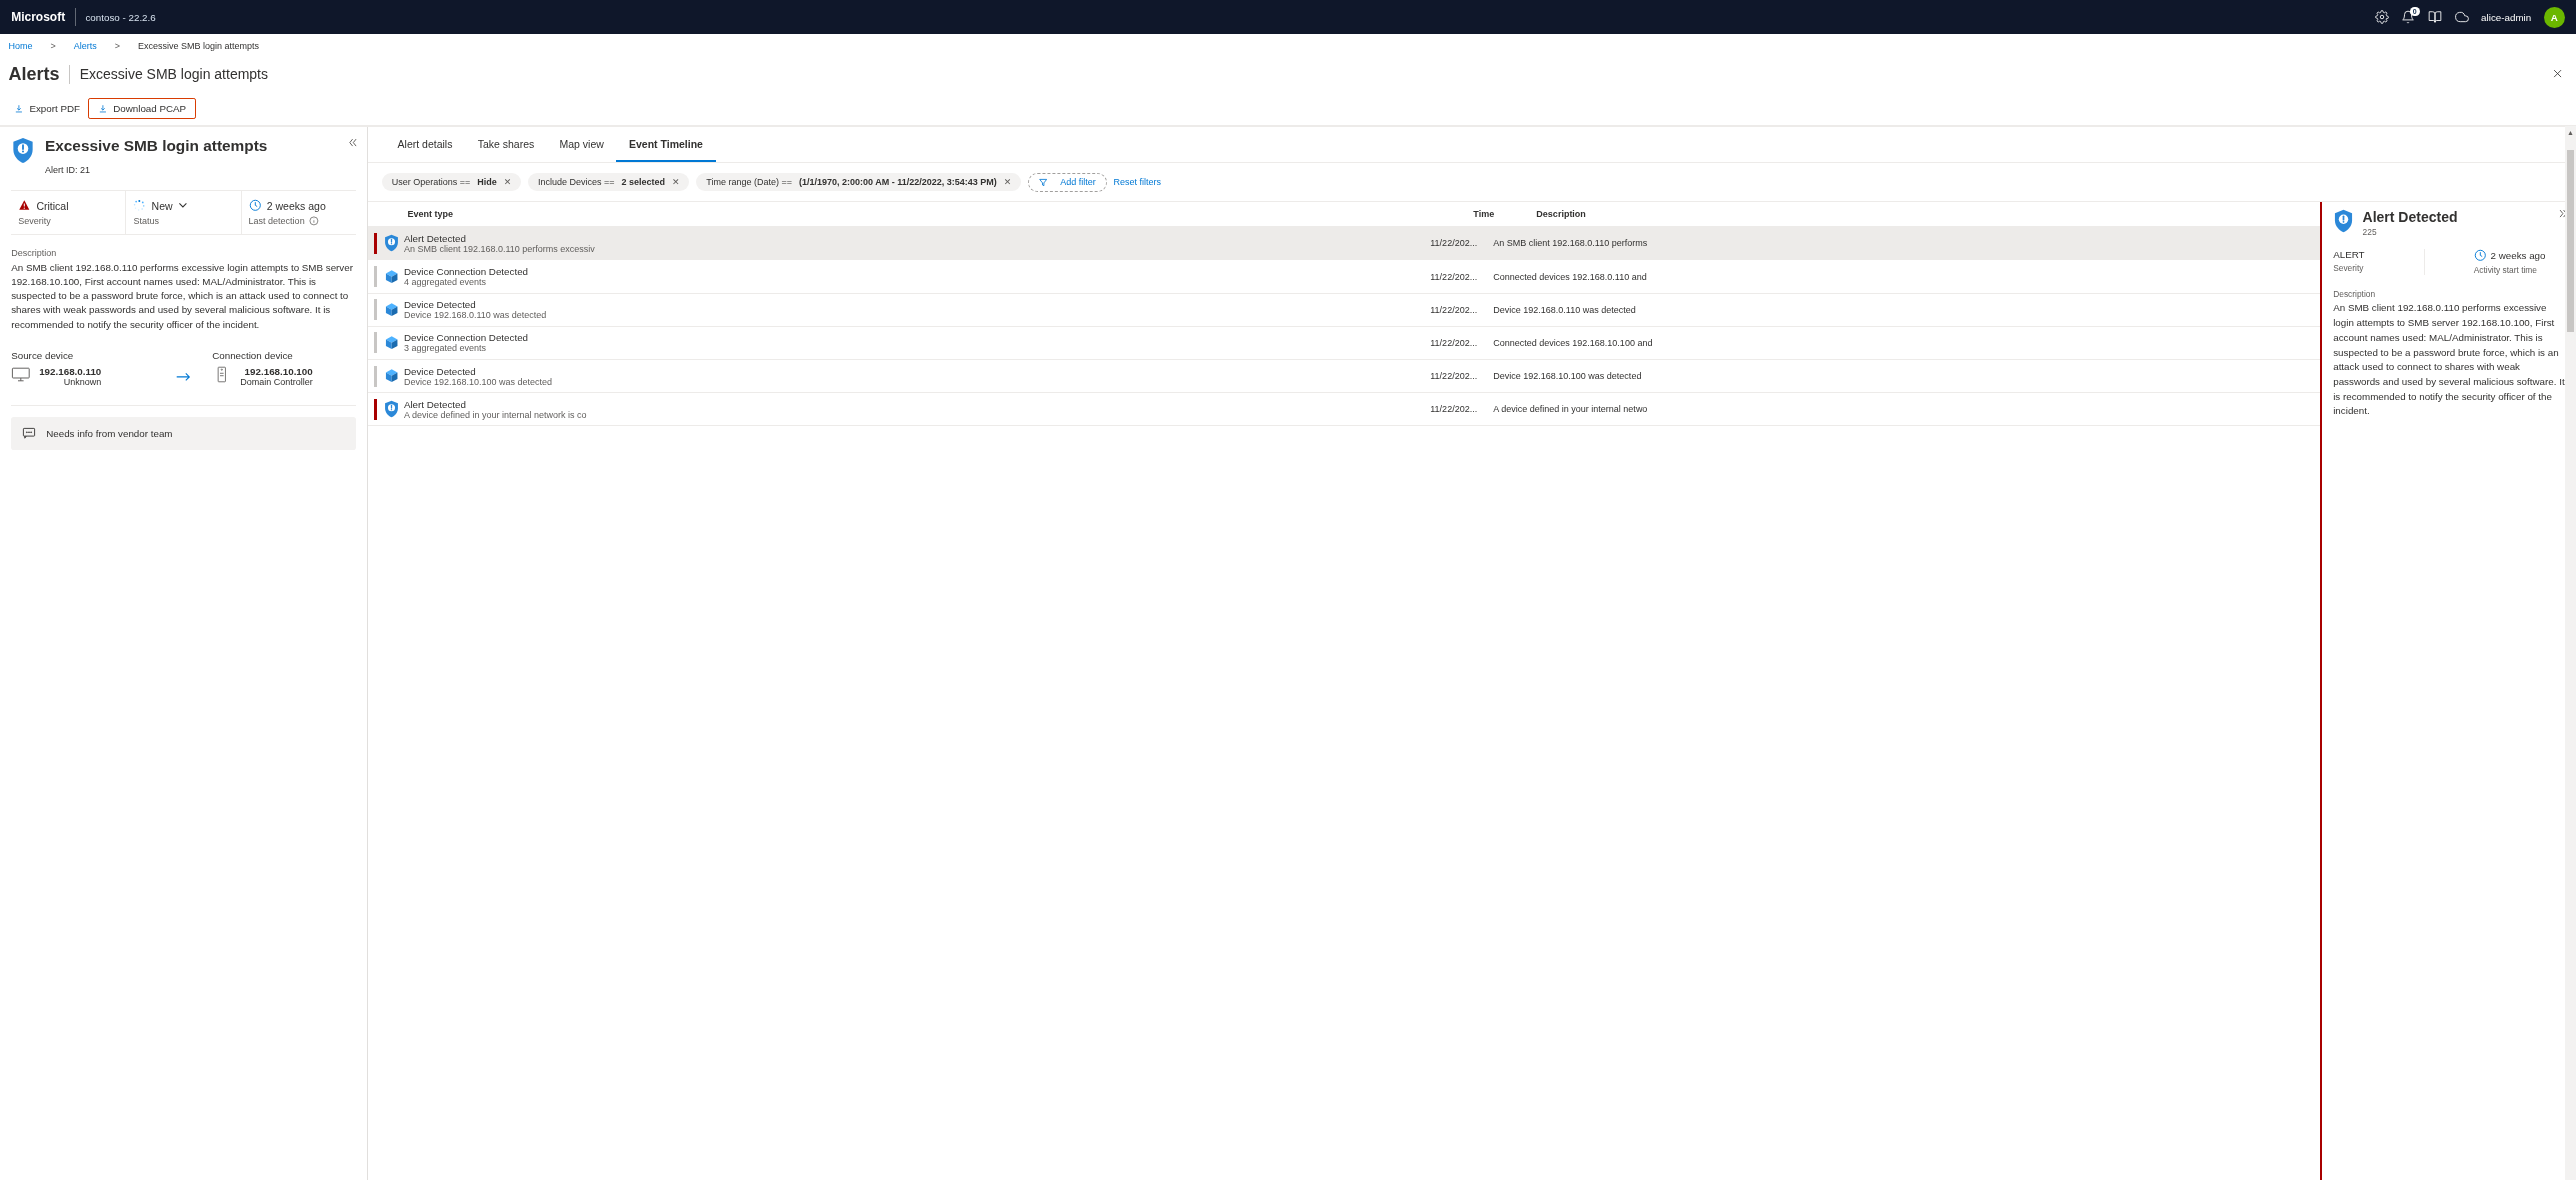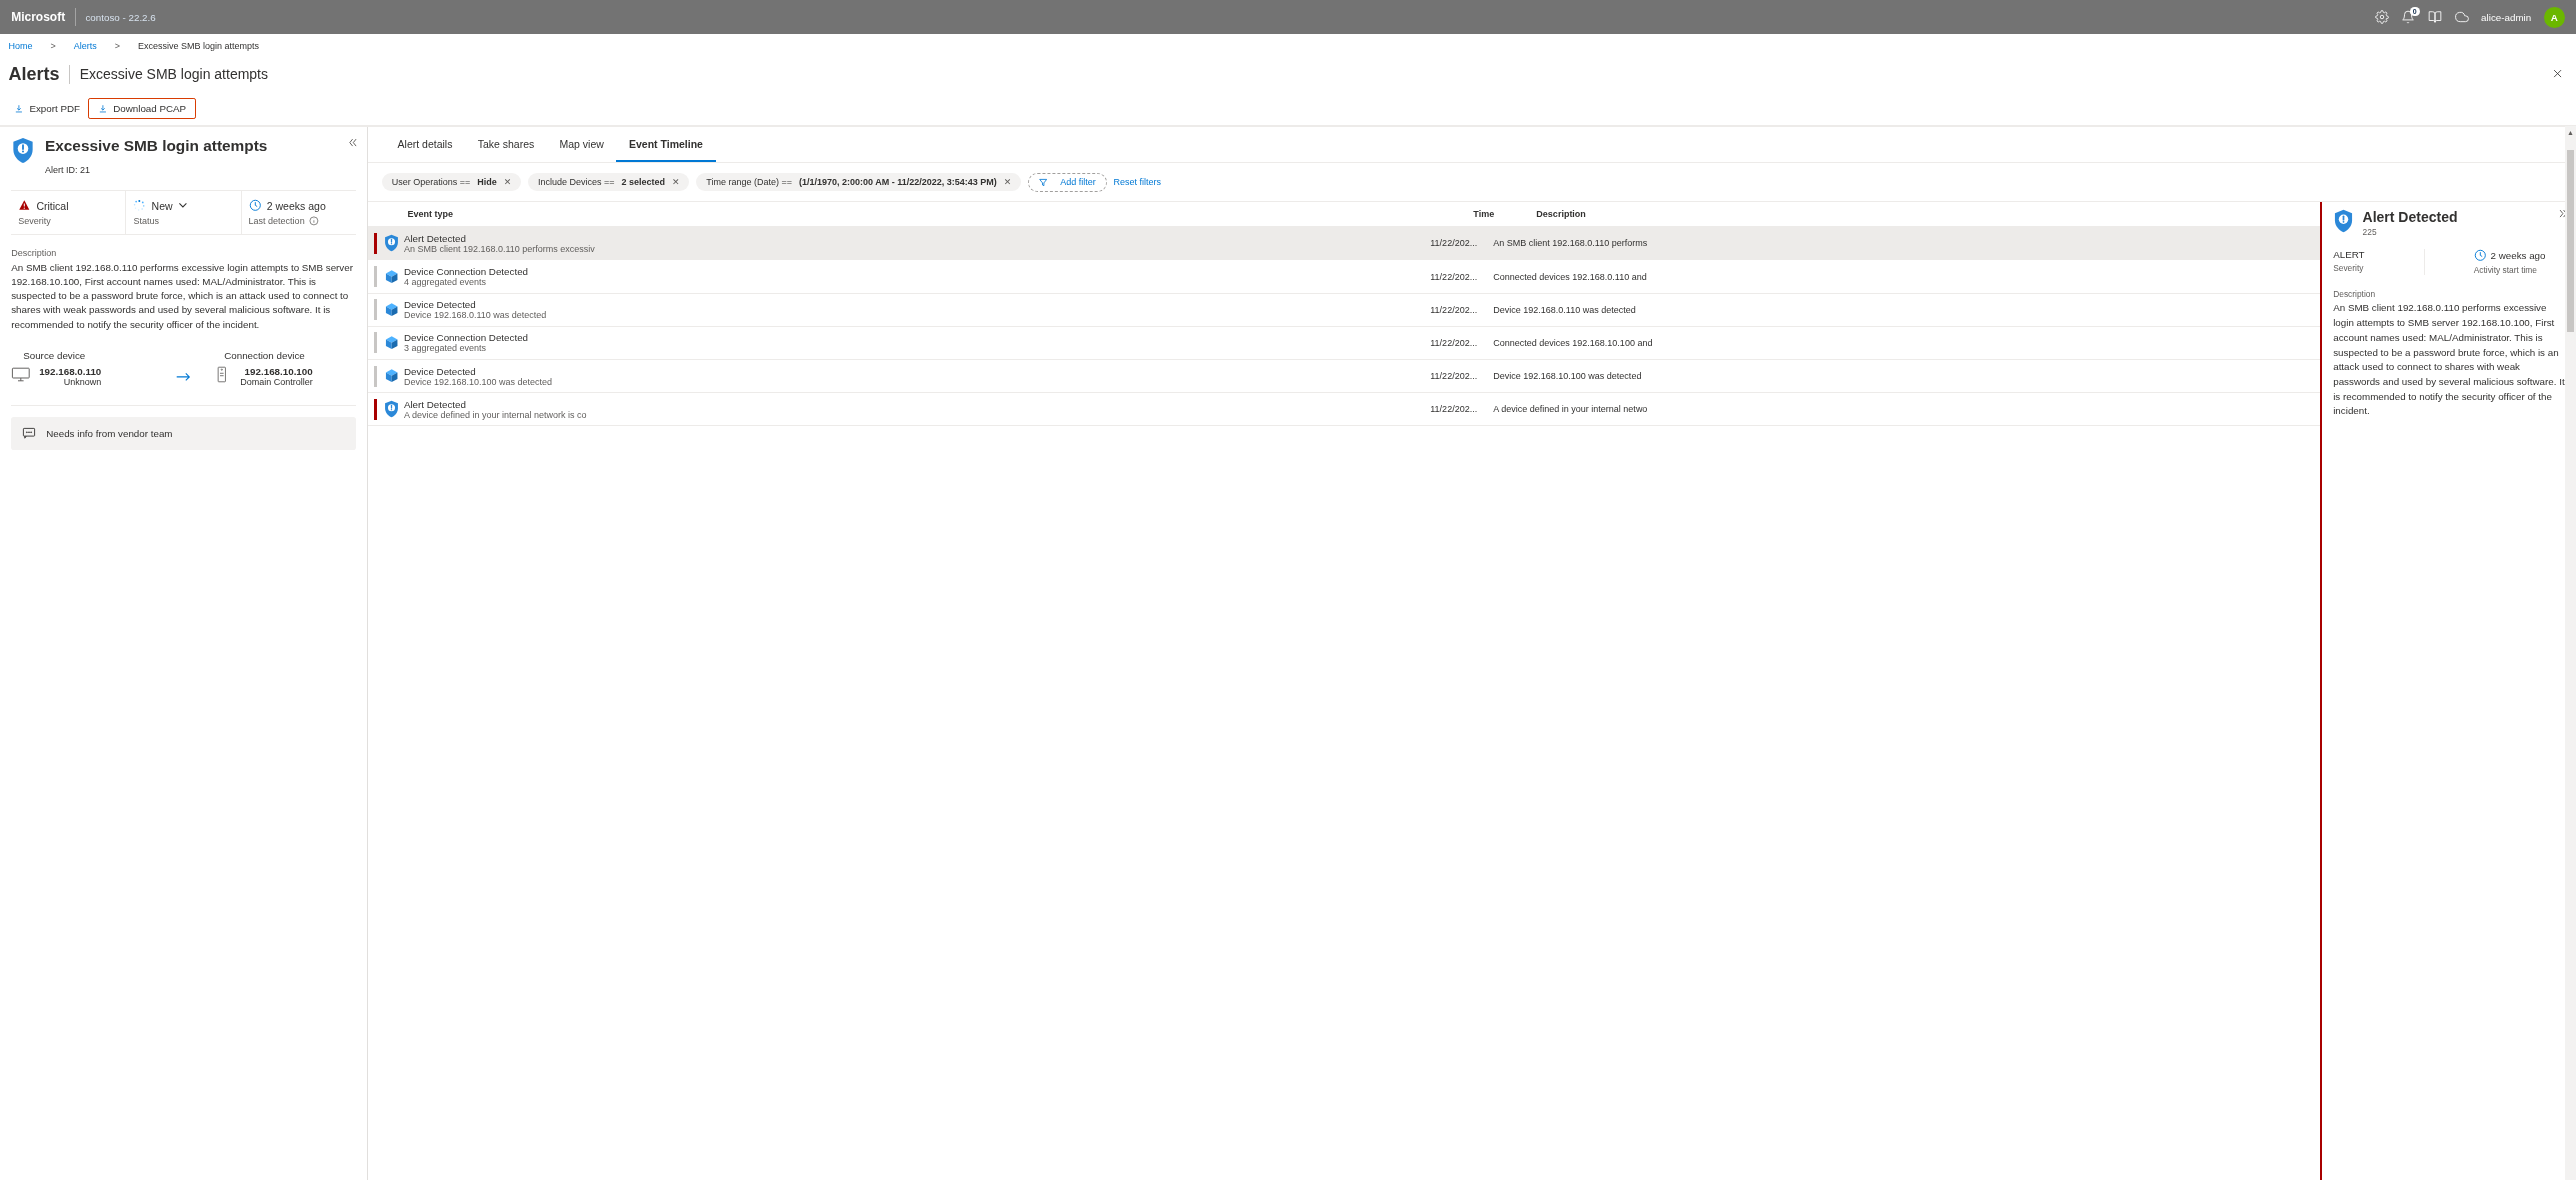--- a/index.html
+++ b/index.html
@@ -1,17 +1,17 @@
 <!DOCTYPE html>
 <html style="font-size:11.2px"><head>
 <meta charset="utf-8">
 <style>
 * { box-sizing: border-box; margin: 0; padding: 0; }
 body { font-family: "Segoe UI", -apple-system, sans-serif; font-size: 9.8px; color: #323130; background: #fff; overflow: hidden; }
-.topbar { background: #737373; color: #fff; height: 34px; display: flex; align-items: center; padding: 0 11.2px; justify-content: space-between; }
+.topbar { background: #0f172a; color: #fff; height: 34px; display: flex; align-items: center; padding: 0 11.2px; justify-content: space-between; }
 .topbar-left { display: flex; align-items: center; gap: 9.8px; }
 .ms-logo { font-weight: 600; font-size: 12px; }
 .vbar { width: 0.7px; height: 18px; background: rgba(255,255,255,0.35); }
 .tenant { font-size: 9.8px; color: #d7e2ee; }
 .topbar-right { display: flex; align-items: center; gap: 12.6px; }
 .top-icon { width: 14px; height: 14px; cursor: pointer; display: inline-flex; align-items: center; justify-content: center; position: relative; }
 .top-icon svg { stroke: #fff; fill: none; }
 .badge { position: absolute; top: -3.5px; right: -4.2px; background: #fff; color: #0f2a4a; border-radius: 5.6px; font-size: 7px; min-width: 9.8px; height: 9.8px; display: flex; align-items: center; justify-content: center; font-weight: 600; }
 .user-name { color: #fff; }
 .avatar { width: 21px; height: 21px; border-radius: 50%; background: #6bb700; color: #fff; display: flex; align-items: center; justify-content: center; font-weight: 600; font-size: 9.8px; }
@@ -41,21 +41,21 @@
 .status-box .val { display: flex; align-items: center; gap: 5.6px; font-size: 10.5px; font-weight: 400; }
 .status-box .lbl { font-size: 9px; color: #605e5c; margin-top: 4.2px; display: flex; align-items: center; gap: 4.2px; }
 .critical-tri { width: 12.6px; height: 12.6px; }
 .spinner-dots { width: 12.6px; height: 12.6px; }
 .clock-ic { width: 12.6px; height: 12.6px; }
 .info-ic { width: 9.8px; height: 9.8px; }
 .section-label { font-size: 9px; color: #605e5c; margin-top: 12.6px; margin-bottom: 2.8px; }
 .desc-text { font-size: 9.8px; line-height: 1.45; color: #323130; }
 .devices-row { display: flex; align-items: flex-start; margin-top: 18px; gap: 21px; }
 .device-col { flex: 1; }
-.device-col .lbl { font-size: 9.8px; color: #323130; margin-bottom: 5.6px; margin-left: 12px; }
+.device-col .lbl { font-size: 9.8px; color: #323130; margin-bottom: 5.6px; }
 .device-body { display: flex; gap: 8.4px; align-items: flex-start; text-align: right; }
 .device-icon { width: 19.6px; height: 17px; stroke: #605e5c; fill: none; }
 .device-ip { font-size: 9.8px; font-weight: 600; }
 .device-sub { font-size: 9px; color: #323130; }
 .arrow-icon { align-self: center; color: #0078d4; margin-top: 17px; }
 .divider-line { height: 0.7px; background: #edebe9; margin: 18px 0 11.2px; }
 .comment-box { background: #f3f2f1; border-radius: 2.8px; padding: 9.8px 11.2px; display: flex; align-items: center; gap: 9.8px; }
 .right-pane { flex: 1; display: flex; flex-direction: column; overflow: hidden; }
 .tabs { display: flex; gap: 0; padding: 0 17px; border-bottom: 0.7px solid #edebe9; }
 .tab { padding: 11.2px 12.6px 9.8px; cursor: pointer; font-size: 10.5px; color: #323130; border-bottom: 2.1px solid transparent; }

